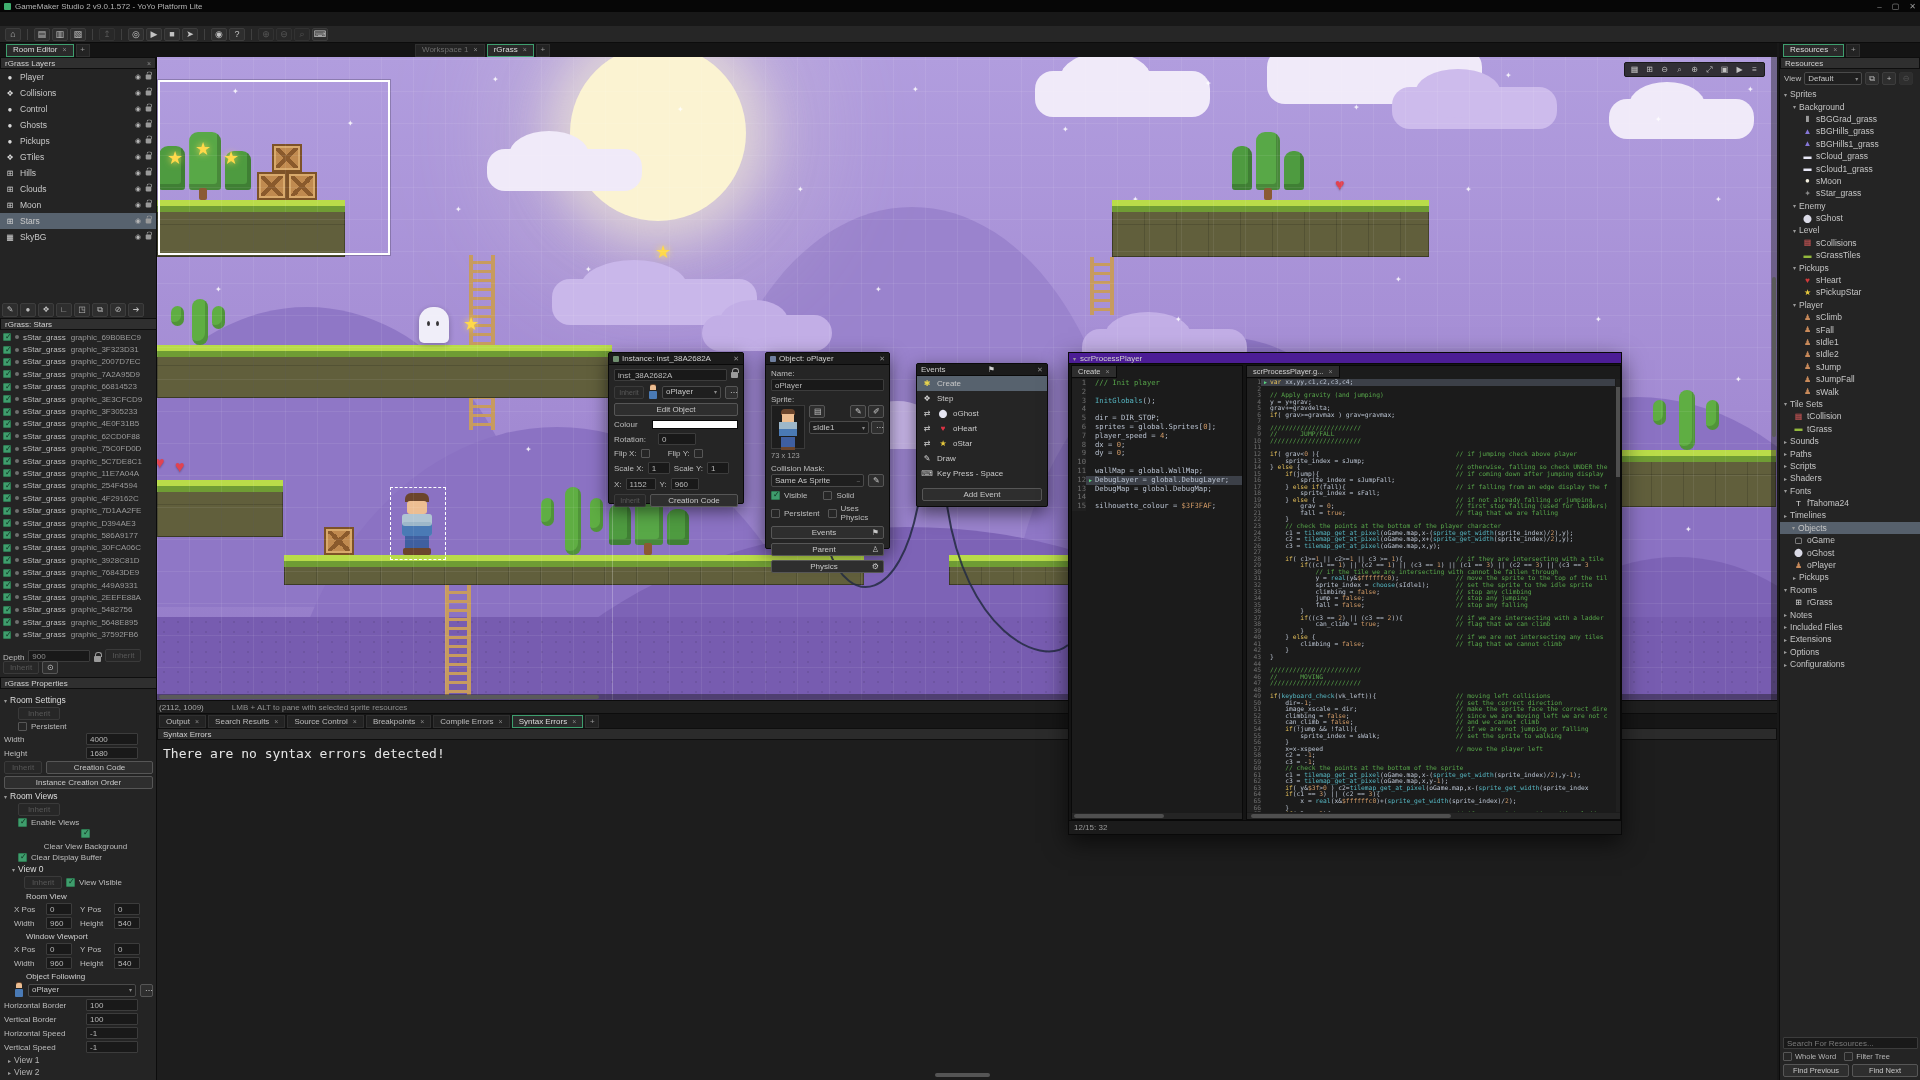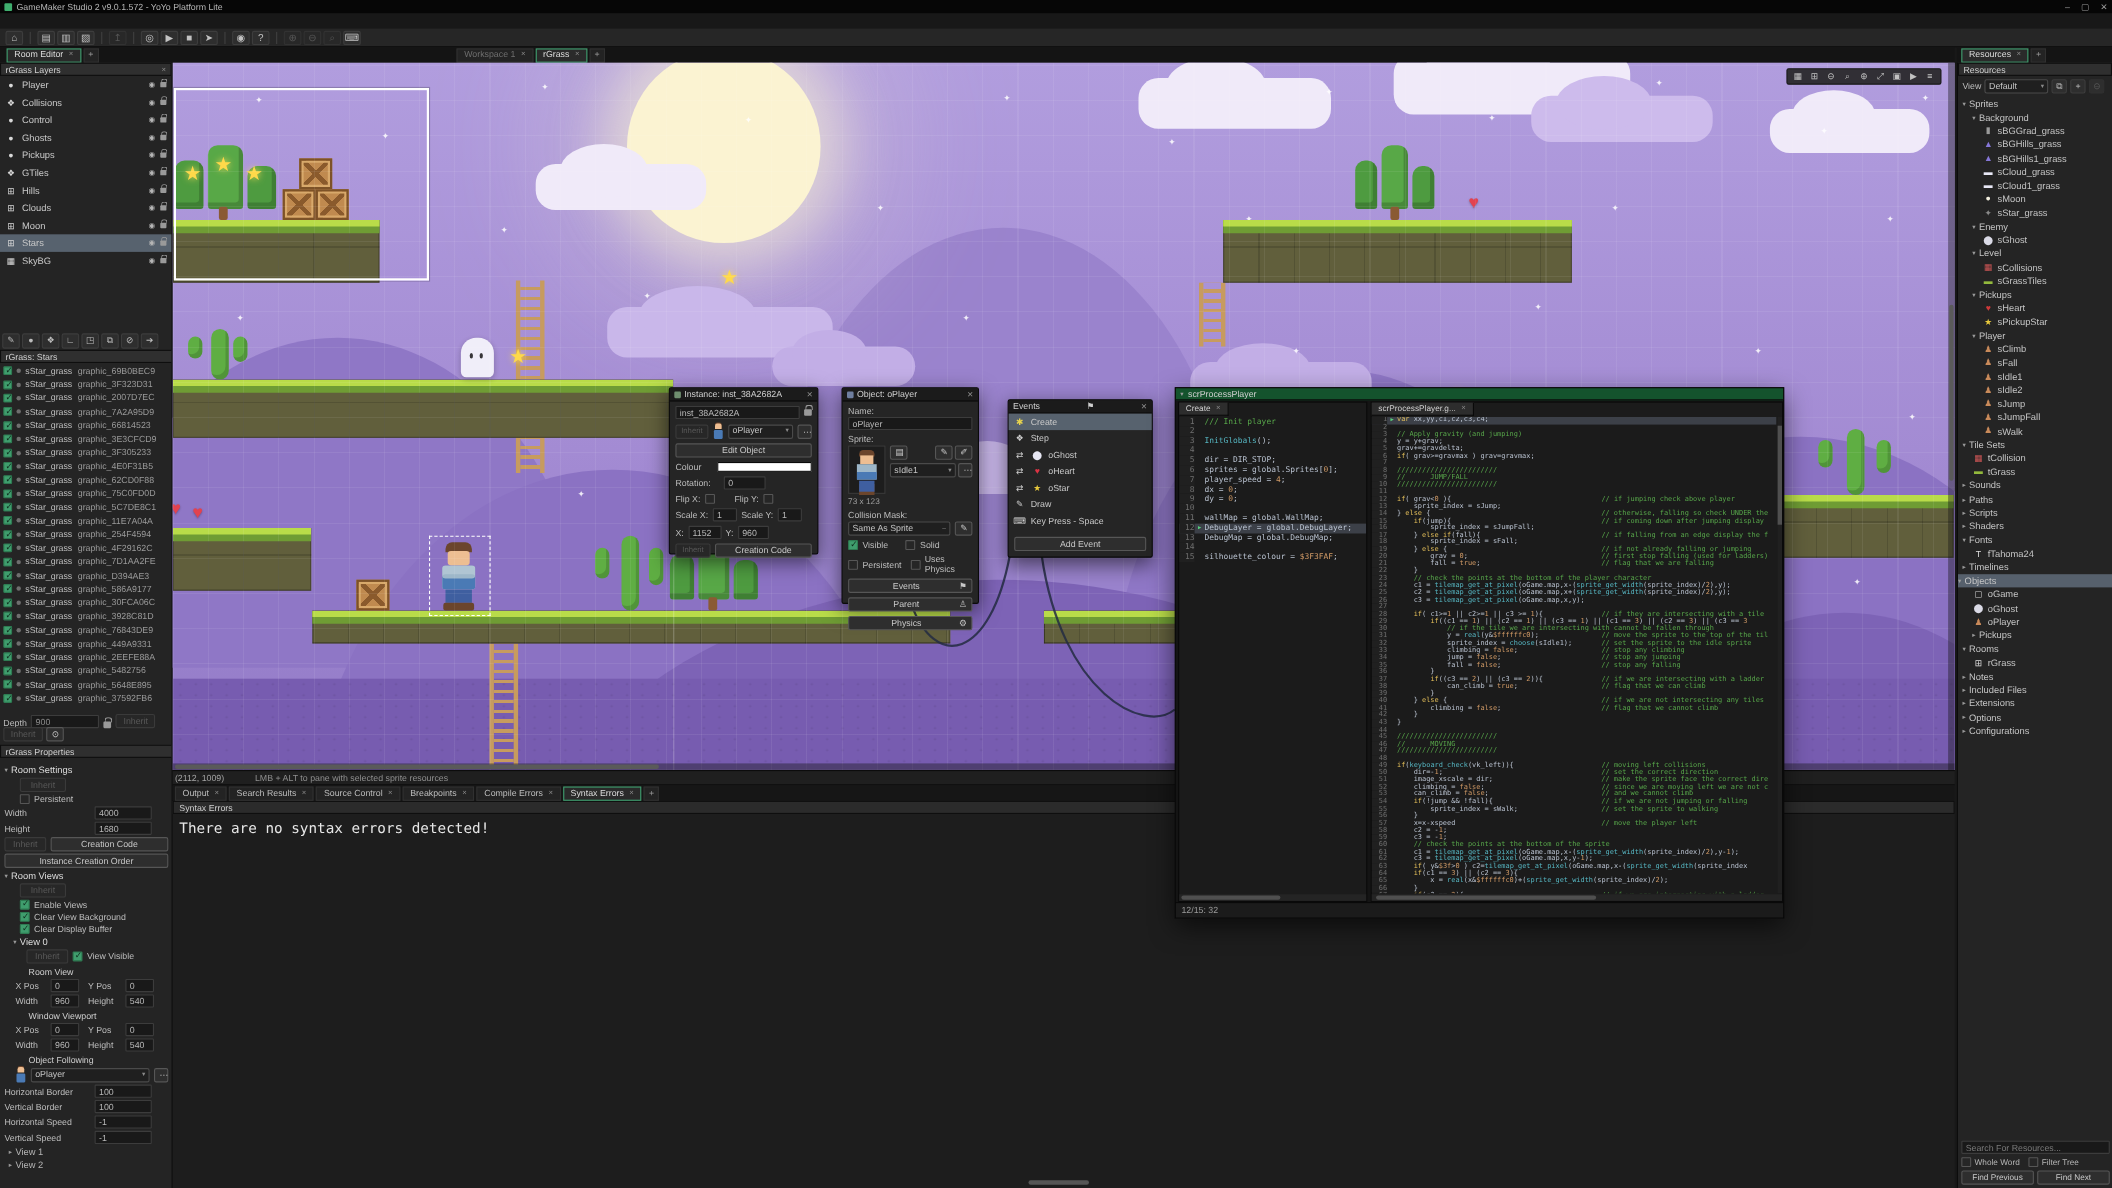--- a/index.html
+++ b/index.html
@@ -178,21 +178,21 @@
 
   
   .ev-row{height:15px;display:flex;align-items:center;gap:4px;padding:0 4px;font-size:8px;color:#c9c9c9}
   .ev-row.sel{background:#57626e}
   .ev-ico{width:12px;text-align:center;font-size:8px;flex:none}
 
   
   #code-win{position:absolute;left:1068px;top:352px;width:554px;height:483px;background:#141414;
     border:1px solid #090909;box-shadow:0 8px 22px rgba(0,0,0,.6);z-index:110}
   #code-title{height:11px;display:flex;align-items:center;gap:4px;padding:0 4px;font-size:8px;
-    color:#cfcfcf;background:#14532d;border-bottom:1px solid #090909}
+    color:#cfcfcf;background:#4c1d95;border-bottom:1px solid #090909}
   .code-pane{position:absolute;top:12px;background:#1b1b1b;border:1px solid #090909}
   .code-tab{height:12px;display:flex;align-items:center;gap:5px;padding:0 6px;font-size:7.5px;
     background:#2d2d2d;color:#d0d0d0;border-bottom:1px solid #090909;width:max-content;border-right:1px solid #090909}
   .code-body{position:absolute;left:0;right:0;top:13px;bottom:7px;overflow:hidden;
     font-family:"DejaVu Sans Mono",monospace;white-space:pre}
   .cl{display:flex;white-space:pre}
   .cl.sel{background:#3c4048}
   .gut{flex:none;width:14px;text-align:right;color:#6f6f6f;background:#202020;margin-right:3px}
   .mark{flex:none;width:6px;color:#57d27d;font-size:5px;line-height:inherit}
   #pane-create .cl{height:8.8px;font-size:7.2px;line-height:8.8px}
@@ -554,21 +554,21 @@
           <span class="chev">▾</span>
           <span>Room Views</span>
         </div>
         <div class="p-row" style="margin-left: 14px;">
           <div class="btn dis" style="width: 42px;">Inherit</div>
         </div>
         <div class="p-row" style="margin-left: 14px;">
           <span class="cb on"></span>
           <span>Enable Views</span>
         </div>
-        <div class="p-row" style="margin-left: 14px;">
+        <div class="p-row" style="margin-left: 14px; flex-direction: column;">
           <span class="cb on"></span>
           <span>Clear View Background</span>
         </div>
         <div class="p-row" style="margin-left: 14px;">
           <span class="cb on"></span>
           <span>Clear Display Buffer</span>
         </div>
         <div class="p-section" style="margin-left: 8px;">
           <span class="chev">▾</span>
           <span>View 0</span>
@@ -1208,21 +1208,21 @@
           <span>Fonts</span>
         </div>
         <div class="tree-row" style="padding-left: 13px;">
           <span class="tree-ico" style="color: rgb(224, 224, 224);">T</span>
           <span>fTahoma24</span>
         </div>
         <div class="tree-row" style="padding-left: 4px;">
           <span class="chev" style="margin-right: 3px;">▸</span>
           <span>Timelines</span>
         </div>
-        <div class="tree-row sel" style="padding-left: 0;">
+        <div class="tree-row sel" style="padding-left: 12px;">
           <span class="chev" style="margin-right: 3px;">▾</span>
           <span>Objects</span>
         </div>
         <div class="tree-row" style="padding-left: 13px;">
           <span class="tree-ico" style="color: rgb(207, 207, 207);">▢</span>
           <span>oGame</span>
         </div>
         <div class="tree-row" style="padding-left: 13px;">
           <span class="tree-ico" style="color: rgb(218, 218, 230);">⬤</span>
           <span>oGhost</span>

